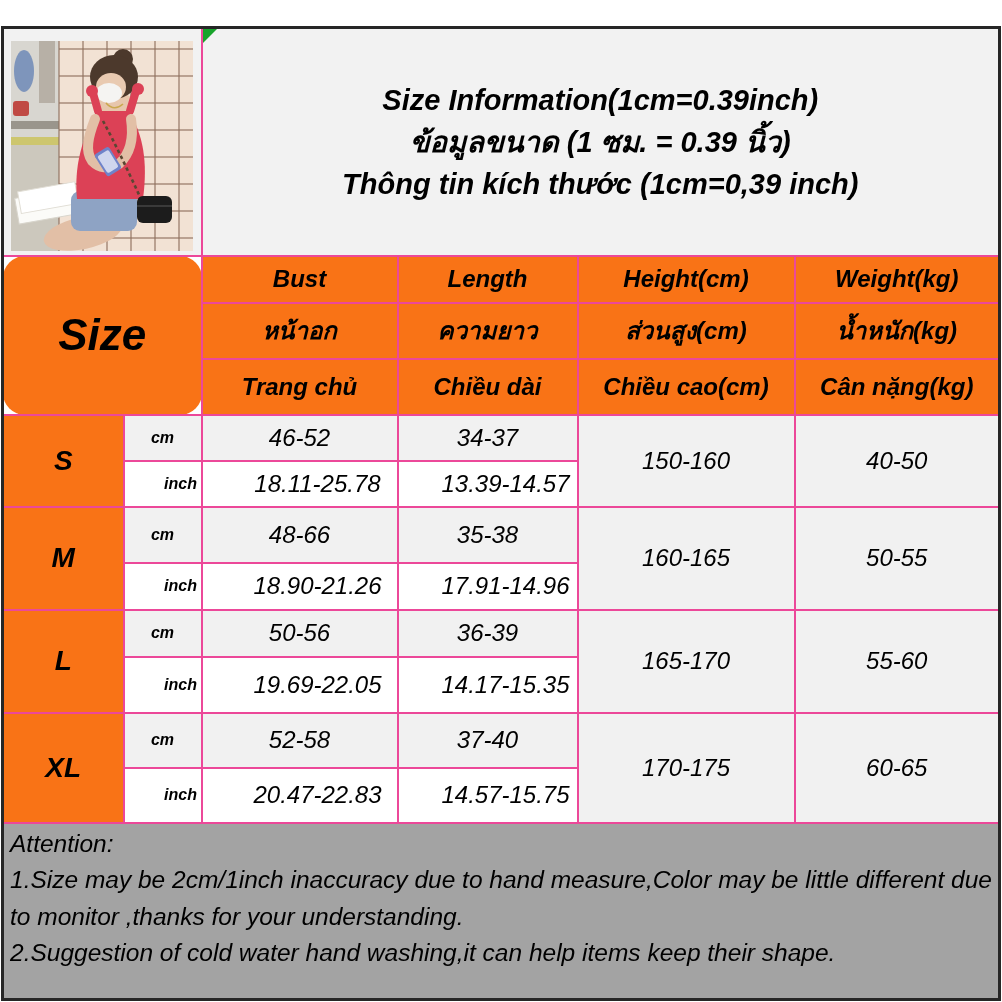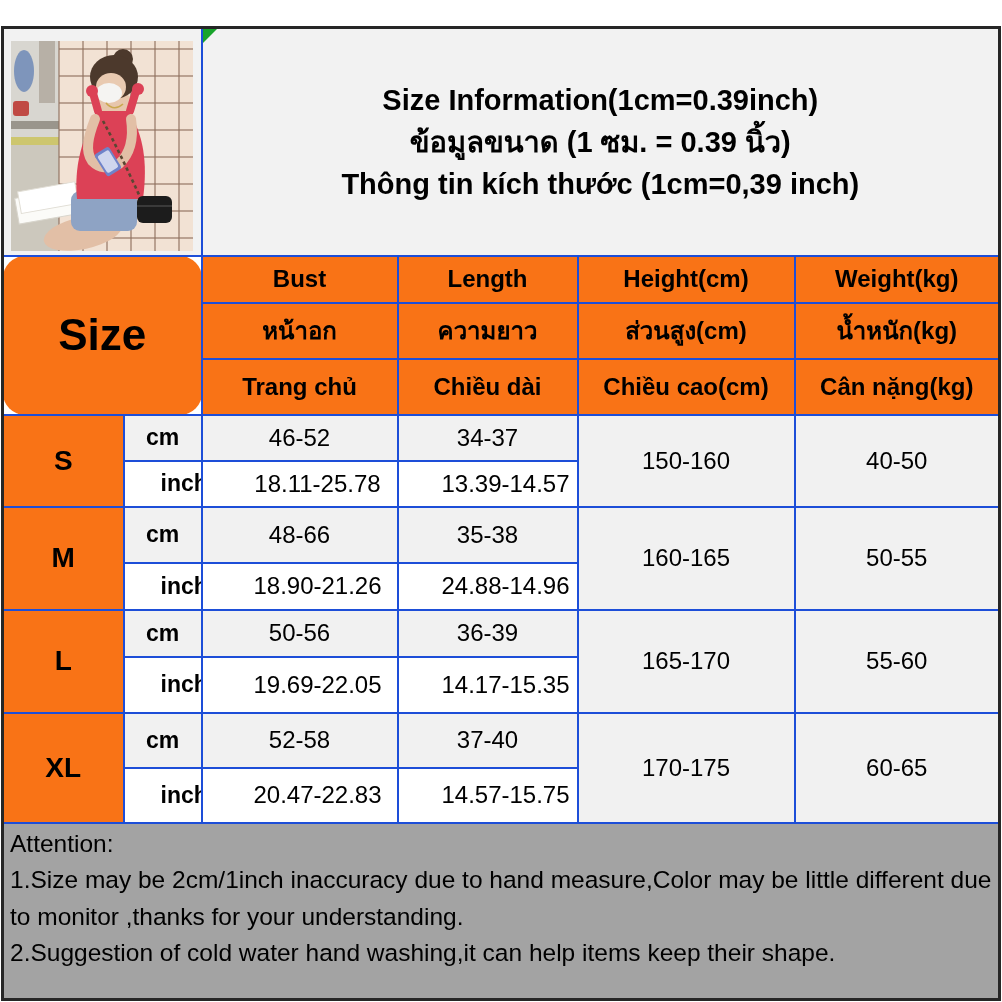--- a/index.html
+++ b/index.html
@@ -4,42 +4,42 @@
 <style>
   html,body{margin:0;padding:0;background:#ffffff;}
   body{width:1002px;height:1002px;font-family:"Liberation Sans",sans-serif;color:#000;}
   .canvas{position:relative;width:1002px;height:1002px;background:#ffffff;overflow:hidden;}
 
   table.sizechart{
     position:absolute;left:1px;top:26px;width:997px;
     border-collapse:collapse;table-layout:fixed;
     border:3px solid #262626;background:#ffffff;
   }
-  td,th{border:2px solid #1d4ed8;padding:0;text-align:center;vertical-align:middle;overflow:hidden;}
+  td,th{border:2px solid #ec4899;padding:0;text-align:center;vertical-align:middle;overflow:hidden;font-style:italic;}
 
   .h228{height:228px}.h47{height:47px}.h48{height:56px}.h46{height:46px}
   .h47b{height:47px}.h55{height:55px}.h177{height:177px}
 
   .g1{background:#f97316;}   
   .g2{background:#f1f1f1;}   
   .w{background:#ffffff;padding-left:36px;}    
 
   .title-cell{position:relative;background:#f2f2f2;}
   .title-lines{display:flex;flex-direction:column;justify-content:center;gap:10px;height:100%;}
   .title-line{font-weight:bold;font-size:29px;line-height:32px;letter-spacing:0;}
   .corner-flag{position:absolute;top:0;left:0;width:0;height:0;
     border-top:14px solid #18a32b;border-right:14px solid transparent;}
 
   .photo-cell{background:#f2f2f2;}
   .photo-cell svg{display:block;margin:9px auto 0 auto;}
 
   th.colhead{font-weight:bold;font-size:24px;}
   .size-big{font-weight:bold;font-size:44px;border-radius:22px;}
   .size-letter{font-weight:bold;font-size:28px;}
-  .unit{font-weight:bold;font-size:23px;margin-left:35px;}
+  .unit{font-weight:bold;font-size:16px;margin-left:35px;}
   td.val{font-weight:normal;font-size:24px;}
 
   td.att{background:#a3a3a3;text-align:left;vertical-align:top;padding:2px 6px 0 6px;}
   .att p{margin:0;font-size:24.5px;line-height:36.5px;font-weight:normal;}
 </style>
 </head>
 <body>
 
 <div class="canvas">
   <table class="sizechart">
@@ -152,21 +152,21 @@
       <th class="g1 size-letter" rowspan="2">M</th>
       <th class="g2 unit">cm</th>
       <td class="g2 val">48-66</td>
       <td class="g2 val">35-38</td>
       <td class="g2 val" rowspan="2">160-165</td>
       <td class="g2 val" rowspan="2">50-55</td>
     </tr>
     <tr class="h47b">
       <th class="w unit">inch</th>
       <td class="w val">18.90-21.26</td>
-      <td class="w val">24.88-14.96</td>
+      <td class="w val">17.91-14.96</td>
     </tr>
 
     <tr class="h47b">
       <th class="g1 size-letter" rowspan="2">L</th>
       <th class="g2 unit">cm</th>
       <td class="g2 val">50-56</td>
       <td class="g2 val">36-39</td>
       <td class="g2 val" rowspan="2">165-170</td>
       <td class="g2 val" rowspan="2">55-60</td>
     </tr>

